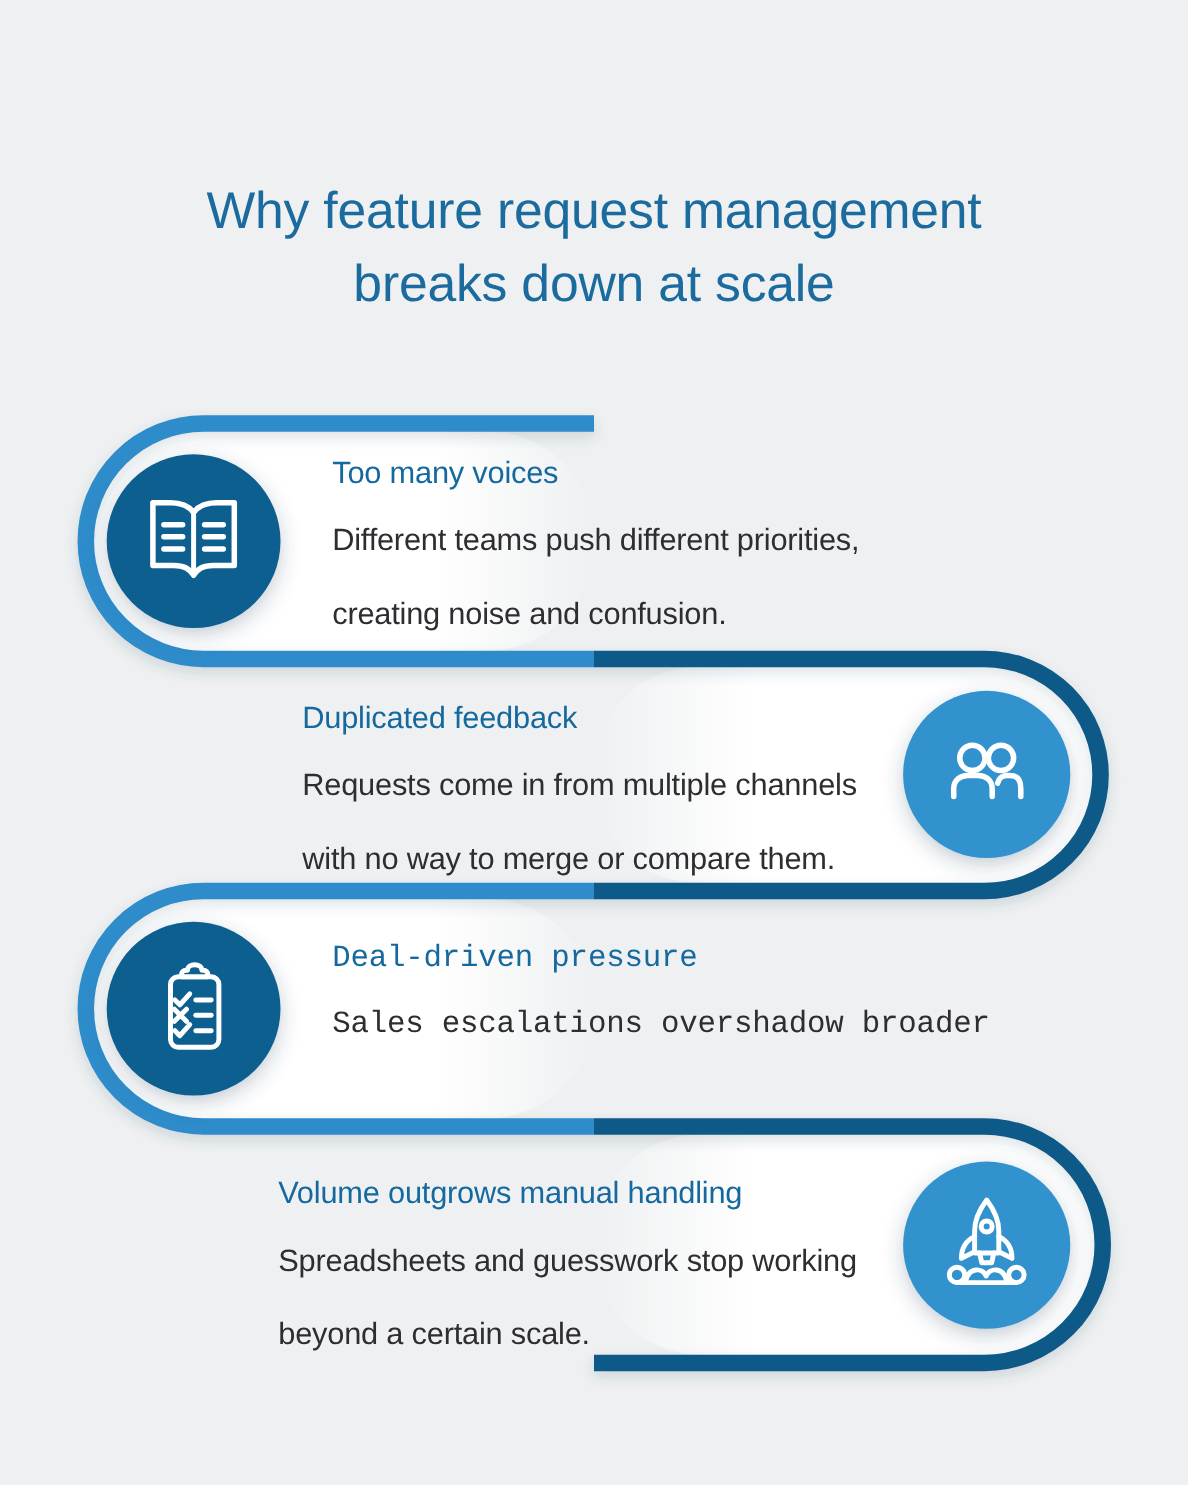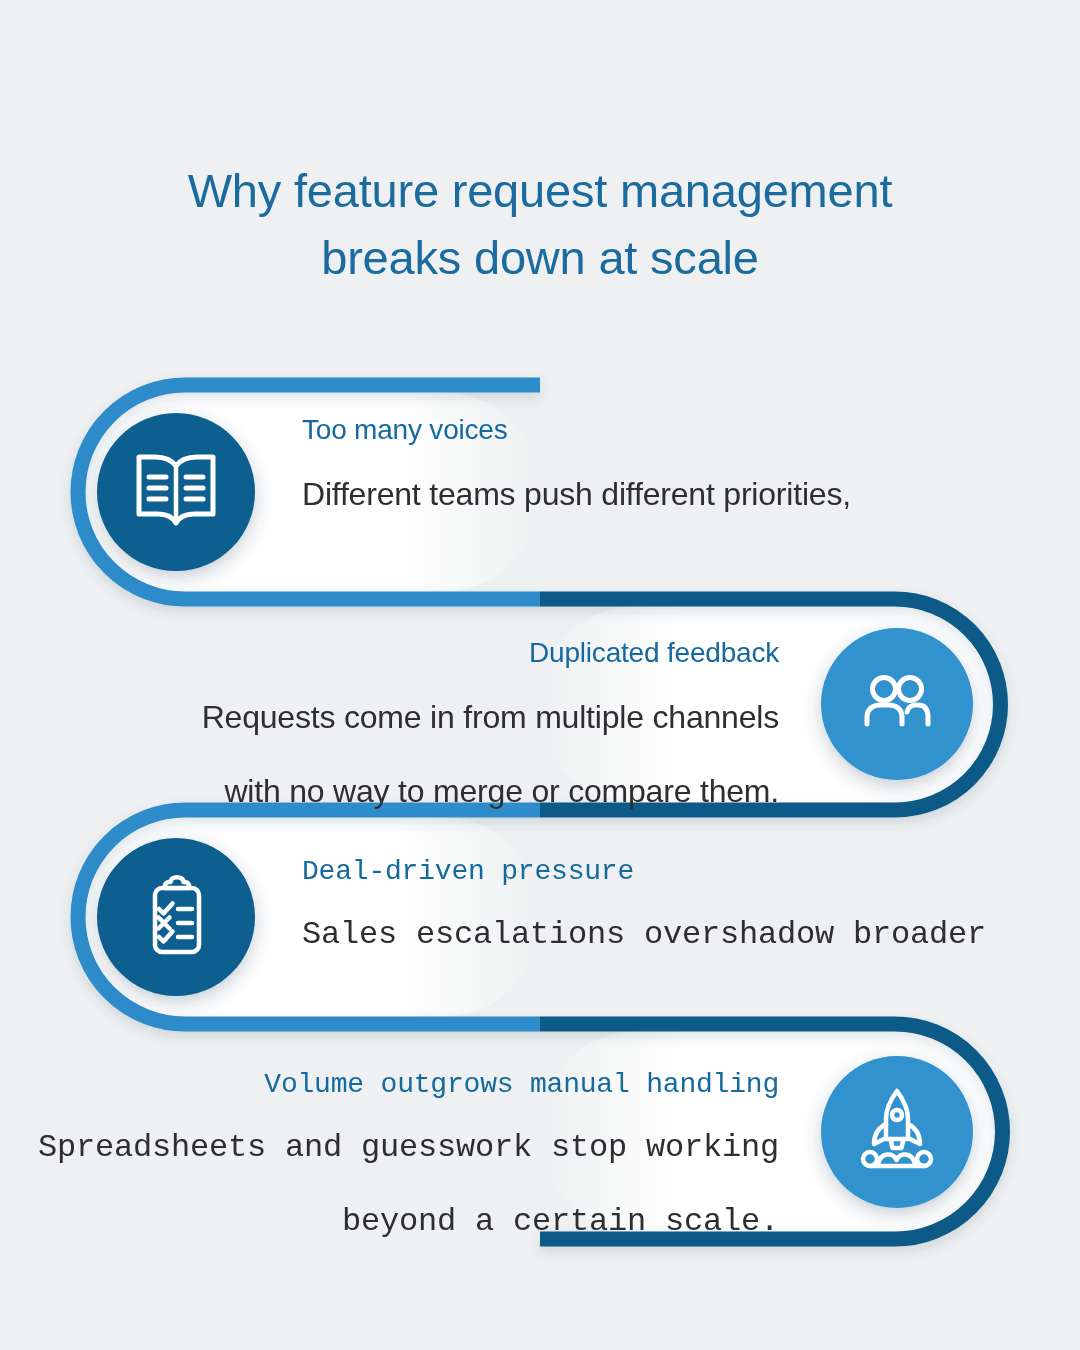--- a/index.html
+++ b/index.html
@@ -48,42 +48,42 @@
     fill: none;
     stroke-linecap: round;
     stroke-linejoin: round;
   }
   .icon .thick { stroke-width: 5; }
   .icon .mid   { stroke-width: 4.5; }
   .icon .fill-dark { fill: var(--circle-dark, #0f5f90); }
 
   .section-text { position: absolute; }
   .section-text.align-left  { text-align: left; }
-  .section-text.align-right { text-align: right; }
+  .section-text.align-right { }
 
   .section-text h2 {
     font-size: 28px;
     font-weight: 500;
     color: var(--heading-color, #15699e);
     margin-bottom: 17px;
     letter-spacing: -0.2px;
   }
   .section-text p {
-    font-size: 32px;
+    font-size: 28px;
     font-weight: 400;
     line-height: 1.58;
     color: var(--body-color, #2e2e32);
     letter-spacing: -0.2px;
     margin-top: 23px;
   }
 
   .s1 { left: 302px;  top: 414px; }
   .s2 { right: 301px; top: 637px; }
   .s3 { left: 302px;  top: 856px; font-family: Liberation Mono, monospace; }
-  .s4 { right: 301px; top: 1069px; font-family: Liberation Mono, monospace; }
+  .s4 { right: 301px; top: 1069px; }
 </style>
 </head>
 <body>
 
 <div class="canvas">
 
   <h1 class="title"><span>Why feature request management</span><br><span>breaks down at scale</span></h1>
 
   <svg class="serpentine" viewBox="0 0 1080 1350">
     <defs>
@@ -164,20 +164,21 @@
       <circle class="mid" cx="21" cy="75" r="7"></circle>
       <circle class="mid" cx="75" cy="75" r="7"></circle>
       <path class="mid" d="M21 82 H75"></path>
       <path class="mid" d="M29 80 C32 68 44 68 47.5 76 C51 68 63 68 66 80"></path>
     </g>
   </svg>
 
   <div class="section-text align-left s1">
     <h2>Too many voices</h2>
     <p>Different teams push different priorities,</p>
+    <p>creating noise and confusion.</p>
   </div>
 
   <div class="section-text align-right s2">
     <h2>Duplicated feedback</h2>
     <p>Requests come in from multiple channels</p>
     <p>with no way to merge or compare them.</p>
   </div>
 
   <div class="section-text align-left s3">
     <h2>Deal-driven pressure</h2>

